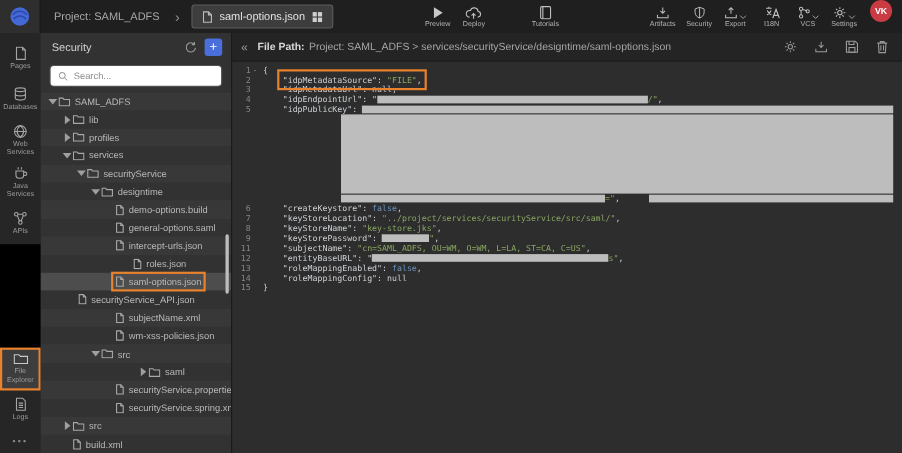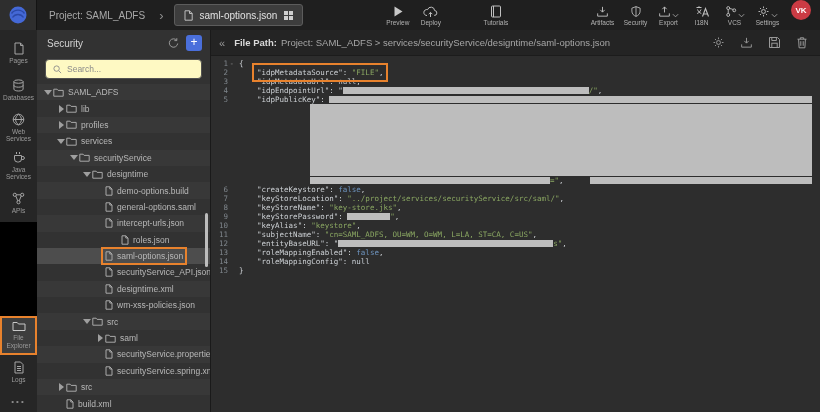--- a/index.html
+++ b/index.html
@@ -31,21 +31,21 @@
   .rail-item .rail-lb { font-size:6.5px; color:#9b9b9b; text-align:center; line-height:1.15; }
   .rail-gap { width:37px; height:95px; background:#000; flex:none; }
   .rail-item.active { background:#3d3d3d; outline:2px solid #e8822d; outline-offset:-1px; }
   .rail-dots { margin-top:auto; margin-bottom:6px; color:#8d8d8d; font-size:8px; letter-spacing:2px; }
 
   
   .resources { width:174px; background:#323232; position:relative; display:flex; flex-direction:column; border-right:1px solid #1a1a1a; }
   .res-header { height:26px; display:flex; align-items:center; padding:0 8px 0 10px; gap:7px; }
   .res-title { flex:1; font-size:10px; color:#d2d2d2; }
   .plus-btn { width:16px; height:16px; background:#4a6fdb; border-radius:3px; color:#fff; font-size:12px; line-height:14px; text-align:center; cursor:pointer; }
-  .search-box { margin:3px 8px 5px 8px; height:20px; background:#fef9c3; border:1px solid #515151; border-radius:4px; display:flex; align-items:center; gap:5px; padding:0 7px; }
+  .search-box { margin:3px 8px 5px 8px; height:20px; background:#ffffff; border:1px solid #515151; border-radius:4px; display:flex; align-items:center; gap:5px; padding:0 7px; }
   .search-box .ph { font-size:8.5px; color:#8a8a8a; }
   .tree { flex:1; overflow:hidden; position:relative; }
   .tree-row { height:16.4px; display:flex; align-items:center; font-size:8.5px; color:#b8b8b8; white-space:nowrap; cursor:pointer; }
   .tree-row:nth-child(odd) { background:rgba(255,255,255,0.03); }
   .tree-row.selected { background:#4d4d4d; }
   .tr-inner { display:flex; align-items:center; gap:4px; }
   .tr-inner.annot { outline:2px solid #e8822d; outline-offset:2px; }
   .arrow { width:10px; display:flex; justify-content:center; flex:none; }
   .arrow.open::before { content:""; border-left:4px solid transparent; border-right:4px solid transparent; border-top:5px solid #9f9f9f; }
   .arrow.closed::before { content:""; border-top:4px solid transparent; border-bottom:4px solid transparent; border-left:5px solid #9f9f9f; }
@@ -401,42 +401,42 @@
             <span class="tr-inner annot">
               <span style="display: flex;">
                 <svg width="8" height="10" viewBox="0 0 8 10" fill="none" stroke="#a9a9a9">
                   <path d="M1 .8 h3.8 l2.2 2.2 v6.2 H1 z"></path>
                   <path d="M4.8 .8 v2.2 H7"></path>
                 </svg>
               </span>
               <span>saml-options.json</span>
             </span>
           </div>
+          <div class="tree-row" style="padding-left: 24px;">
+            <span class="arrow"></span>
+            <span class="tr-inner">
+              <span style="display: flex;">
+                <svg width="8" height="10" viewBox="0 0 8 10" fill="none" stroke="#a9a9a9">
+                  <path d="M1 .8 h3.8 l2.2 2.2 v6.2 H1 z"></path>
+                  <path d="M4.8 .8 v2.2 H7"></path>
+                </svg>
+              </span>
+              <span>securityService_API.json</span>
+            </span>
+          </div>
           <div class="tree-row" style="padding-left: 58px;">
             <span class="arrow"></span>
             <span class="tr-inner">
               <span style="display: flex;">
                 <svg width="8" height="10" viewBox="0 0 8 10" fill="none" stroke="#a9a9a9">
                   <path d="M1 .8 h3.8 l2.2 2.2 v6.2 H1 z"></path>
                   <path d="M4.8 .8 v2.2 H7"></path>
                 </svg>
               </span>
-              <span>securityService_API.json</span>
-            </span>
-          </div>
-          <div class="tree-row" style="padding-left: 58px;">
-            <span class="arrow"></span>
-            <span class="tr-inner">
-              <span style="display: flex;">
-                <svg width="8" height="10" viewBox="0 0 8 10" fill="none" stroke="#a9a9a9">
-                  <path d="M1 .8 h3.8 l2.2 2.2 v6.2 H1 z"></path>
-                  <path d="M4.8 .8 v2.2 H7"></path>
-                </svg>
-              </span>
-              <span>designtime.xml</span>
+              <span>subjectName.xml</span>
             </span>
           </div>
           <div class="tree-row" style="padding-left: 58px;">
             <span class="arrow"></span>
             <span class="tr-inner">
               <span style="display: flex;">
                 <svg width="8" height="10" viewBox="0 0 8 10" fill="none" stroke="#a9a9a9">
                   <path d="M1 .8 h3.8 l2.2 2.2 v6.2 H1 z"></path>
                   <path d="M4.8 .8 v2.2 H7"></path>
                 </svg>
@@ -448,21 +448,21 @@
             <span class="arrow open"></span>
             <span class="tr-inner">
               <span style="display: flex;">
                 <svg width="11" height="9" viewBox="0 0 11 9" fill="none" stroke="#a9a9a9">
                   <path d="M.8 1.2 h3.3 l1 1.2 h5.1 v5.8 H.8 z"></path>
                 </svg>
               </span>
               <span>src</span>
             </span>
           </div>
-          <div class="tree-row" style="padding-left: 58px; align-items: center;">
+          <div class="tree-row" style="padding-left: 88px; align-items: center;">
             <span class="arrow closed"></span>
             <span class="tr-inner">
               <span style="display: flex;">
                 <svg width="11" height="9" viewBox="0 0 11 9" fill="none" stroke="#a9a9a9">
                   <path d="M.8 1.2 h3.3 l1 1.2 h5.1 v5.8 H.8 z"></path>
                 </svg>
               </span>
               <span>saml</span>
             </span>
           </div>
@@ -591,24 +591,20 @@
           </div>
           <div class="crow">
             <div class="gut">8</div>
             <div class="ln" style="padding-left: 26px;"><span class="tk">"keyStoreName"</span><span class="tp">: </span><span class="ts">"key-store.jks"</span><span class="tp">,</span></div>
           </div>
           <div class="crow">
             <div class="gut">9</div>
             <div class="ln" style="padding-left: 26px;"><span class="tk">"keyStorePassword"</span><span class="tp">: </span><span class="redact" style="width: 43px;"></span><span class="ts">"</span><span class="tp">,</span></div>
           </div>
           <div class="crow">
-            <div class="gut">10</div>
-            <div class="ln" style="padding-left: 26px;"><span class="tk">"keyAlias"</span><span class="tp">: </span><span class="ts">"keystore"</span><span class="tp">,</span></div>
-          </div>
-          <div class="crow">
             <div class="gut">11</div>
             <div class="ln" style="padding-left: 26px;"><span class="tk">"subjectName"</span><span class="tp">: </span><span class="ts">"cn=SAML_ADFS, OU=WM, O=WM, L=LA, ST=CA, C=US"</span><span class="tp">,</span></div>
           </div>
           <div class="crow">
             <div class="gut">12</div>
             <div class="ln" style="padding-left: 26px;"><span class="tk">"entityBaseURL"</span><span class="tp">: "</span><span class="redact" style="width: 215px;"></span><span class="ts">s"</span><span class="tp">,</span></div>
           </div>
           <div class="crow">
             <div class="gut">13</div>
             <div class="ln" style="padding-left: 26px;"><span class="tk">"roleMappingEnabled"</span><span class="tp">: </span><span class="ta">false</span><span class="tp">,</span></div>

